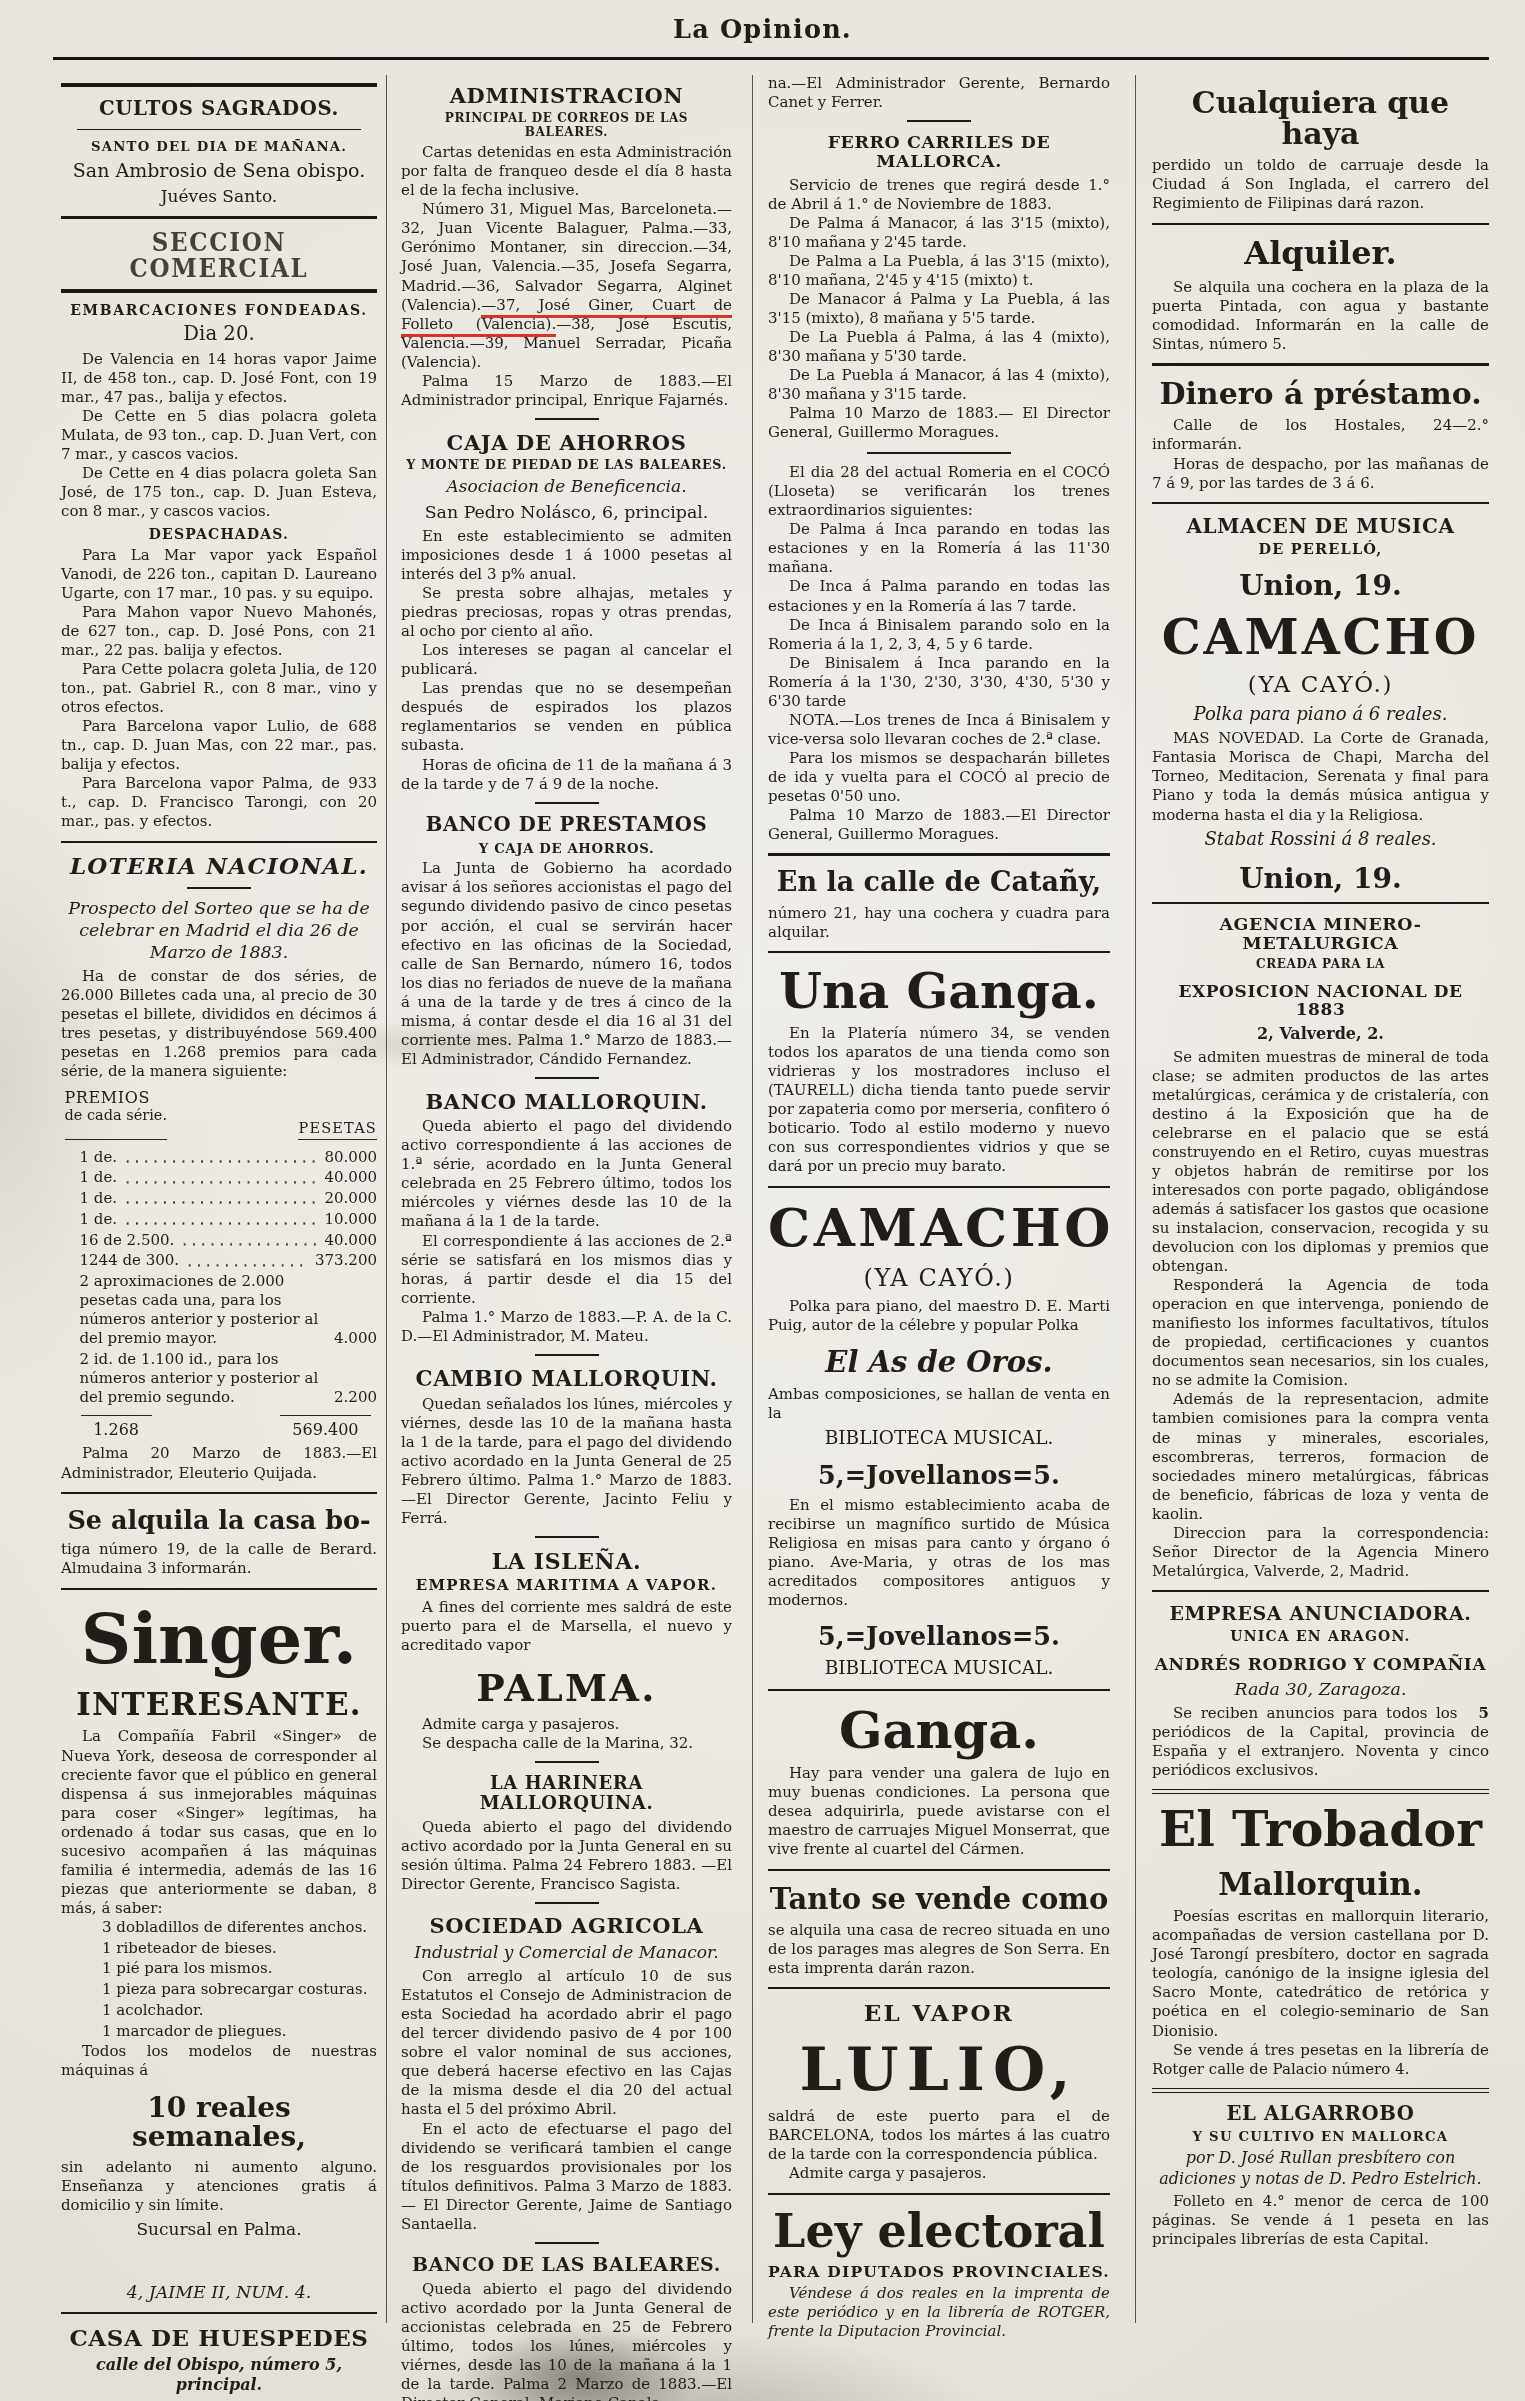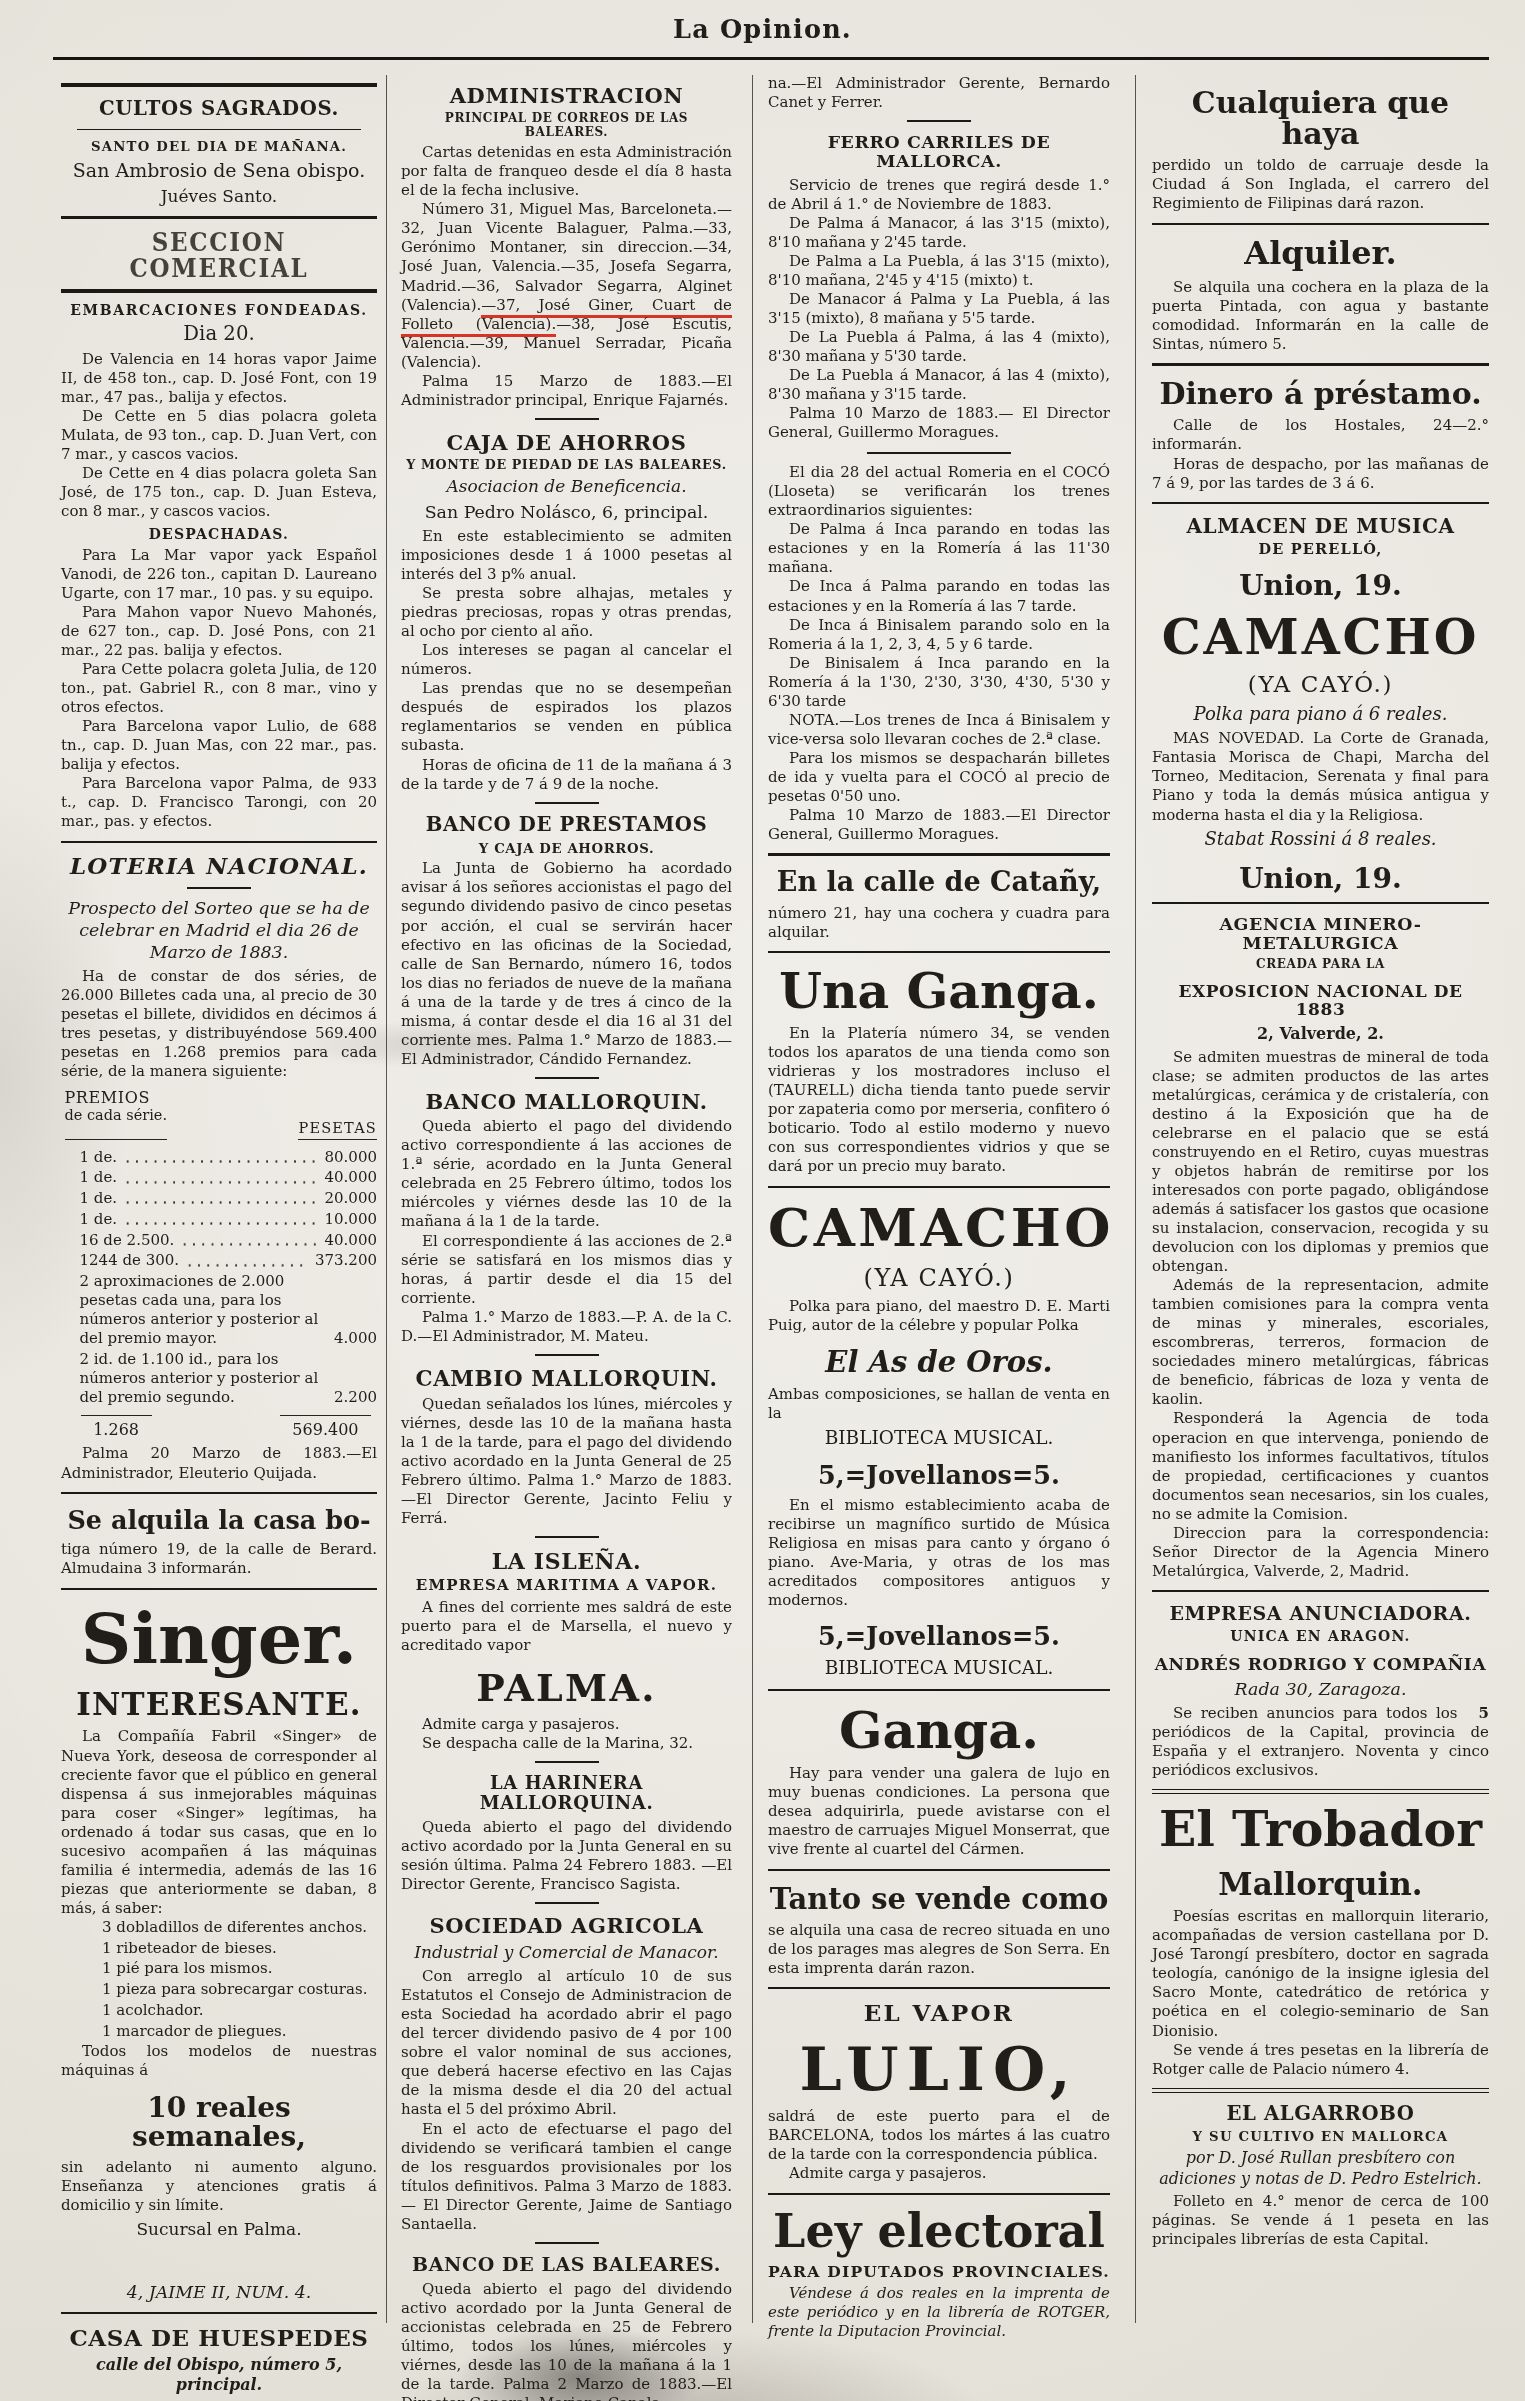--- a/index.html
+++ b/index.html
@@ -186,21 +186,21 @@
       <p class="p">Cartas detenidas en esta Administración por falta de franqueo desde el día 8 hasta el de la fecha inclusive.</p>
       <p class="p"><span>Número 31, Miguel Mas, Barceloneta.—32, Juan Vicente Balaguer, Palma.—33, Gerónimo Montaner, sin direccion.—34, José Juan, Valencia.—35, Josefa Segarra, Madrid.—36, Salvador Segarra, Alginet (Valencia).</span><span class="redline">—37, José Giner, Cuart de Folleto (Valencia).</span><span>—38, José Escutis, Valencia.—39, Manuel Serradar, Picaña (Valencia).</span></p>
       <p class="p">Palma 15 Marzo de 1883.—El Administrador principal, Enrique Fajarnés.</p>
       <div class="rule dash"></div>
       <div class="h2" style="font-size: 21px;">CAJA DE AHORROS</div>
       <div class="h3" style="font-size: 12.7px; letter-spacing: 0.6px;">Y MONTE DE PIEDAD DE LAS BALEARES.</div>
       <div class="pc" style="font-size: 17px; font-style: italic;">Asociacion de Beneficencia.</div>
       <div class="pc" style="font-size: 17.4px;">San Pedro Nolásco, 6, principal.</div>
       <p class="p">En este establecimiento se admiten imposiciones desde 1 á 1000 pesetas al interés del 3 p% anual.</p>
       <p class="p">Se presta sobre alhajas, metales y piedras preciosas, ropas y otras prendas, al ocho por ciento al año.</p>
-      <p class="p">Los intereses se pagan al cancelar el números.</p>
+      <p class="p">Los intereses se pagan al cancelar el publicará.</p>
       <p class="p">Las prendas que no se desempeñan después de espirados los plazos reglamentarios se venden en pública subasta.</p>
       <p class="p">Horas de oficina de 11 de la mañana á 3 de la tarde y de 7 á 9 de la noche.</p>
       <div class="rule dash"></div>
       <div class="h2" style="font-size: 19.7px;">BANCO DE PRESTAMOS</div>
       <div class="h3" style="font-size: 13.3px; letter-spacing: 0.6px;">Y CAJA DE AHORROS.</div>
       <p class="p">La Junta de Gobierno ha acordado avisar á los señores accionistas el pago del segundo dividendo pasivo de cinco pesetas por acción, el cual se servirán hacer efectivo en las oficinas de la Sociedad, calle de San Bernardo, número 16, todos los dias no feriados de nueve de la mañana á una de la tarde y de tres á cinco de la misma, á contar desde el dia 16 al 31 del corriente mes. Palma 1.° Marzo de 1883.—El Administrador, Cándido Fernandez.</p>
       <div class="rule dash"></div>
       <div class="h2" style="font-size: 21px;">BANCO MALLORQUIN.</div>
       <p class="p">Queda abierto el pago del dividendo activo correspondiente á las acciones de 1.ª série, acordado en la Junta General celebrada en 25 Febrero último, todos los miércoles y viérnes desde las 10 de la mañana á la 1 de la tarde.</p>
       <p class="p">El correspondiente á las acciones de 2.ª série se satisfará en los mismos dias y horas, á partir desde el dia 15 del corriente.</p>
@@ -299,22 +299,22 @@
       <div class="pc" style="font-size: 18px; font-style: italic;">Polka para piano á 6 reales.</div>
       <p class="p">MAS NOVEDAD. La Corte de Granada, Fantasia Morisca de Chapi, Marcha del Torneo, Meditacion, Serenata y final para Piano y toda la demás música antigua y moderna hasta el dia y la Religiosa.</p>
       <div class="pc" style="font-size: 18px; font-style: italic;">Stabat Rossini á 8 reales.</div>
       <div class="h1" style="font-size: 28px;">Union, 19.</div>
       <div class="rule "></div>
       <div class="h2" style="font-size: 17.4px;">AGENCIA MINERO-METALURGICA</div>
       <div class="h3" style="font-size: 12px; letter-spacing: 0.6px;">CREADA PARA LA</div>
       <div class="h2" style="font-size: 17px;">EXPOSICION NACIONAL DE 1883</div>
       <div class="pc" style="font-size: 16px; font-weight: bold;">2, Valverde, 2.</div>
       <p class="p">Se admiten muestras de mineral de toda clase; se admiten productos de las artes metalúrgicas, cerámica y de cristalería, con destino á la Exposición que ha de celebrarse en el palacio que se está construyendo en el Retiro, cuyas muestras y objetos habrán de remitirse por los interesados con porte pagado, obligándose además á satisfacer los gastos que ocasione su instalacion, conservacion, recogida y su devolucion con los diplomas y premios que obtengan.</p>
+      <p class="p">Responderá la Agencia de toda operacion en que intervenga, poniendo de manifiesto los informes facultativos, títulos de propiedad, certificaciones y cuantos documentos sean necesarios, sin los cuales, no se admite la Comision.</p>
       <p class="p">Además de la representacion, admite tambien comisiones para la compra venta de minas y minerales, escoriales, escombreras, terreros, formacion de sociedades minero metalúrgicas, fábricas de beneficio, fábricas de loza y venta de kaolin.</p>
-      <p class="p">Responderá la Agencia de toda operacion en que intervenga, poniendo de manifiesto los informes facultativos, títulos de propiedad, certificaciones y cuantos documentos sean necesarios, sin los cuales, no se admite la Comision.</p>
       <p class="p">Direccion para la correspondencia: Señor Director de la Agencia Minero Metalúrgica, Valverde, 2, Madrid.</p>
       <div class="rule "></div>
       <div class="h2" style="font-size: 19px;">EMPRESA ANUNCIADORA.</div>
       <div class="h3" style="font-size: 14px; letter-spacing: 1.2px;">UNICA EN ARAGON.</div>
       <div class="h2" style="font-size: 17px;">ANDRÉS RODRIGO Y COMPAÑIA</div>
       <div class="pc" style="font-size: 17.4px; font-style: italic;">Rada 30, Zaragoza.</div>
       <p class="p"><span class="tail">5</span><span>Se reciben anuncios para todos los periódicos de la Capital, provincia de España y el extranjero. Noventa y cinco periódicos exclusivos.</span></p>
       <div class="rule double"></div>
       <div class="h1" style="font-size: 49px;">El Trobador</div>
       <div class="h1" style="font-size: 31px;">Mallorquin.</div>

